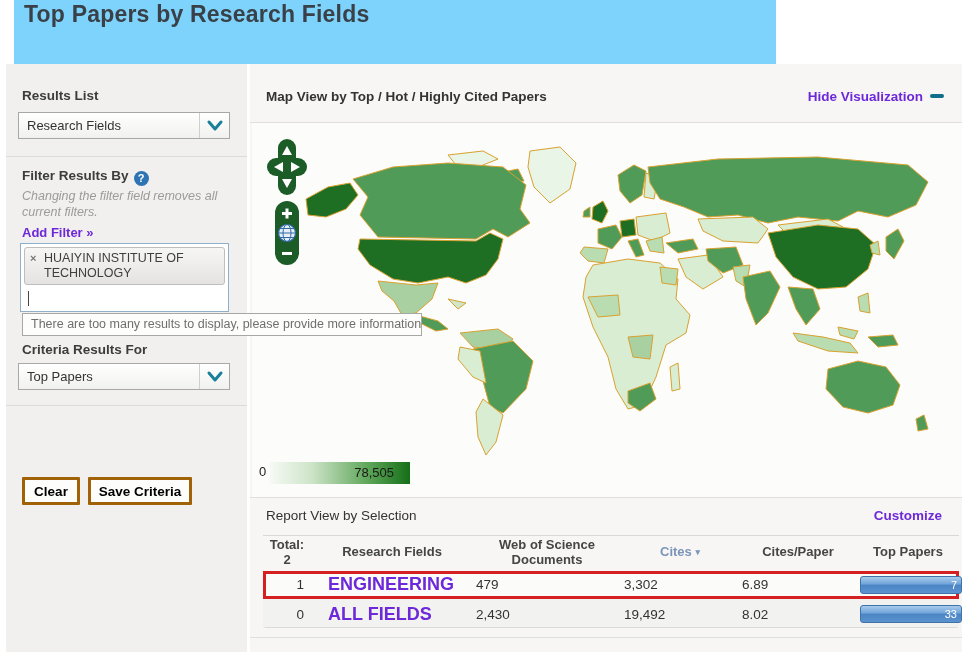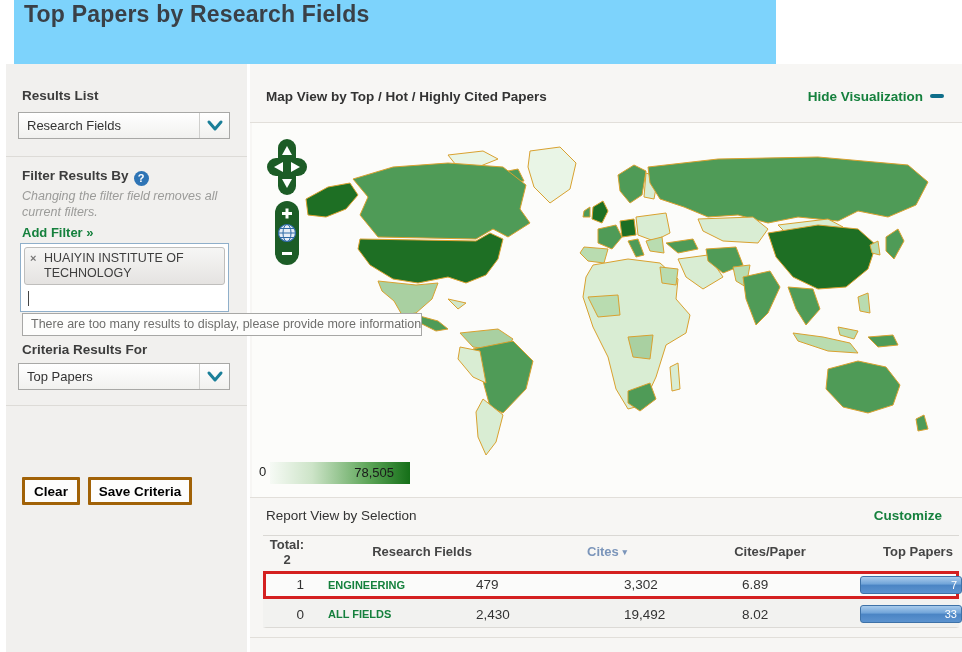--- a/index.html
+++ b/index.html
@@ -19,21 +19,21 @@
   .sb-label { position:absolute; left:16px; font-size:13.5px; font-weight:bold; color:#3c3c3c; }
   .select-box { position:absolute; left:12px; width:212px; height:27px; border:1px solid #a8a8a6;
     background:linear-gradient(#ffffff,#f1f1ef); display:flex; align-items:center; cursor:pointer; }
   .select-box .sel-text { flex:1; padding-left:8px; font-size:13px; color:#333; }
   .select-box .sel-arrow { width:30px; height:25px; border-left:1px solid #cfcfcd; display:flex; align-items:center; justify-content:center; }
   .sb-divider { position:absolute; left:0; width:241px; border-top:1px solid #dddbd7; }
 
   .help-icon { display:inline-block; width:15px; height:15px; border-radius:50%; background:#2e74b5; color:#fff;
     font-size:11px; font-weight:bold; text-align:center; line-height:15px; margin-left:5px; vertical-align:-2px; }
   .sb-note { position:absolute; left:16px; top:124px; width:205px; font-size:12.5px; font-style:italic; color:#9b9b99; line-height:1.3; }
-  .link { color:#15803d; font-weight:bold; text-decoration:none; cursor:pointer; }
+  .link { color:#6d28d9; font-weight:bold; text-decoration:none; cursor:pointer; }
   .add-filter { position:absolute; left:16px; top:161px; font-size:13px; }
 
   .filter-box { position:absolute; left:14px; top:179px; width:209px; height:69px; background:#ffffff; border:1px solid #8fafca; }
   .filter-tag { position:relative; margin:3px; padding:3px 5px 3px 19px; background:linear-gradient(#f6f6f5,#e5e3e1);
     border:1px solid #bfbebc; border-radius:3px; font-size:12.5px; color:#3e3e3e; line-height:1.18; }
   .tag-x { position:absolute; left:5px; top:4px; font-size:11px; font-weight:bold; color:#777; cursor:pointer; }
   .filter-input { position:relative; height:22px; }
   .text-cursor { position:absolute; left:7px; top:3px; width:1px; height:15px; background:#444; }
 
   .tooltip { position:absolute; left:22px; top:313px; width:400px; height:23px; background:#fdfdfc; border:1px solid #a7a7a5;
@@ -56,29 +56,29 @@
   .legend-bar { position:absolute; left:18px; top:339px; width:140px; height:22px;
     background:linear-gradient(to right,#f6faf5,#cde4c8 30%,#5ea659 70%,#156f18); }
   .legend-max { position:absolute; right:16px; top:3px; font-size:13px; color:#1a1a1a; }
 
   .report-divider { top:433px; }
   .report-header { position:absolute; left:16px; top:444px; font-size:13.5px; font-weight:normal; color:#333; }
   .customize-link { position:absolute; right:20px; top:444px; font-size:13.5px; }
 
   .report-table { position:absolute; left:13px; top:471px; width:696px; border-top:1px solid #dad8d4; }
   .trow { display:grid; grid-template-columns:48px 162px 148px 118px 118px 1fr; align-items:center; }
-  .thead { min-height:32px; padding:2px 0 3px 0;gap:30px; }
+  .thead { min-height:32px; padding:2px 0 3px 0; }
   .th { font-size:13px; font-weight:bold; color:#454545; text-align:center; line-height:1.15; }
   .th-cites { color:#7b95ba; cursor:pointer; }
   .sort-arrow { font-size:9px; vertical-align:1px; }
   .tr-data { height:28px; font-size:13.5px; color:#333; }
   .tr-1 { background:#fbfbfa; border:3px solid #d42020; }
   .tr-2 { background:#f2f2f0; border:3px solid transparent; border-bottom:1px solid #dcdad6; height:29px; }
   .td-num { text-align:right; padding-right:10px; }
-  .td-field { text-align:left; padding-left:14px; font-size:11px; }
+  .td-field { text-align:left; padding-left:14px; font-size:18px; }
   .td-val { text-align:left; padding-right:42px; }
   .td-bar { padding-right:5px; }
   .bar { margin-left:auto; width:102px; height:18px; border:1px solid #3e72a8; border-radius:3px;
     background:linear-gradient(#a9cbec,#6fa3d8 45%,#4a84c4 50%,#5c93cf); display:flex; align-items:center; justify-content:flex-end; }
   .bar span { color:#ffffff; font-size:11px; padding-right:4px; }
 </style>
 </head>
 <body>
 
 <div id="app">
@@ -254,20 +254,21 @@
     <div class="report-header">Report View by Selection</div>
     <div class="customize-link"><span class="link">Customize</span></div>
 
     <div class="report-table">
       <div class="trow thead">
         <div class="th">
           <div>Total:</div>
           <div>2</div>
         </div>
         <div class="th">Research Fields</div>
+        <div class="th" style="padding:0 18px;">Web of Science Documents</div>
         <div class="th th-cites">
           <span>Cites</span>
           <span class="sort-arrow">▾</span>
         </div>
         <div class="th">Cites/Paper</div>
         <div class="th">Top Papers</div>
       </div>
 
       <div class="trow tr-data tr-1">
         <div class="td-num">1</div>

